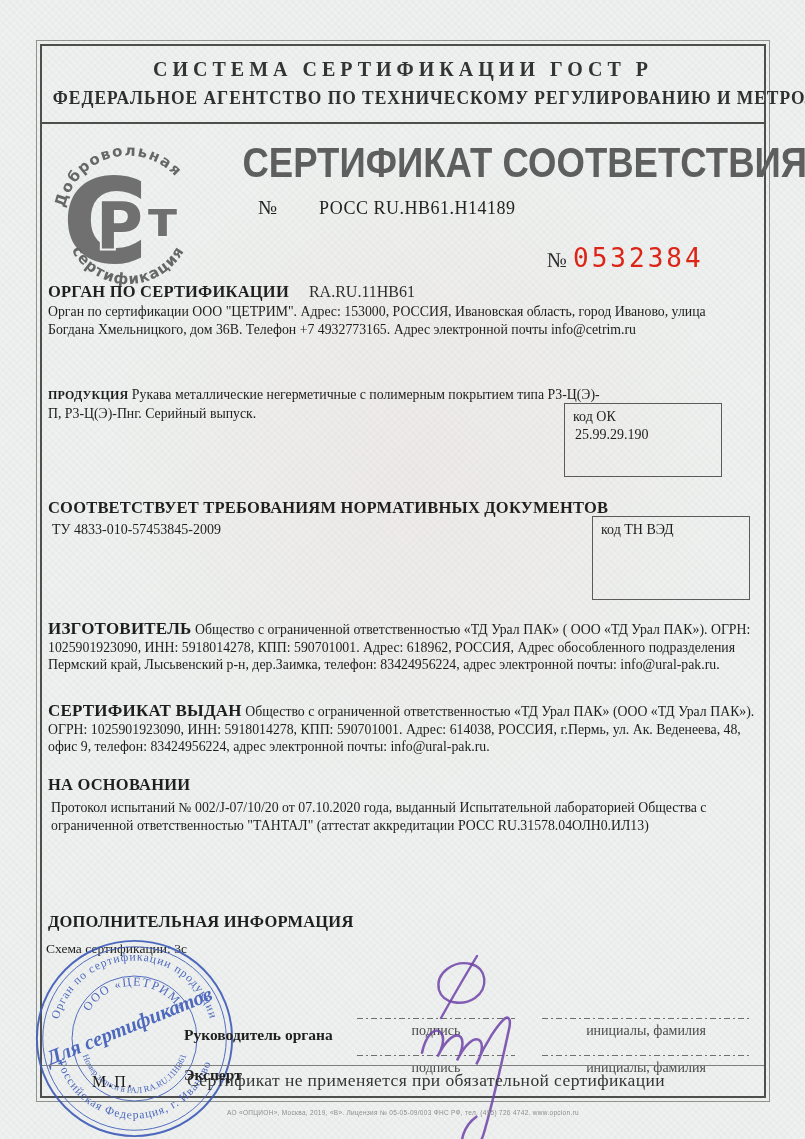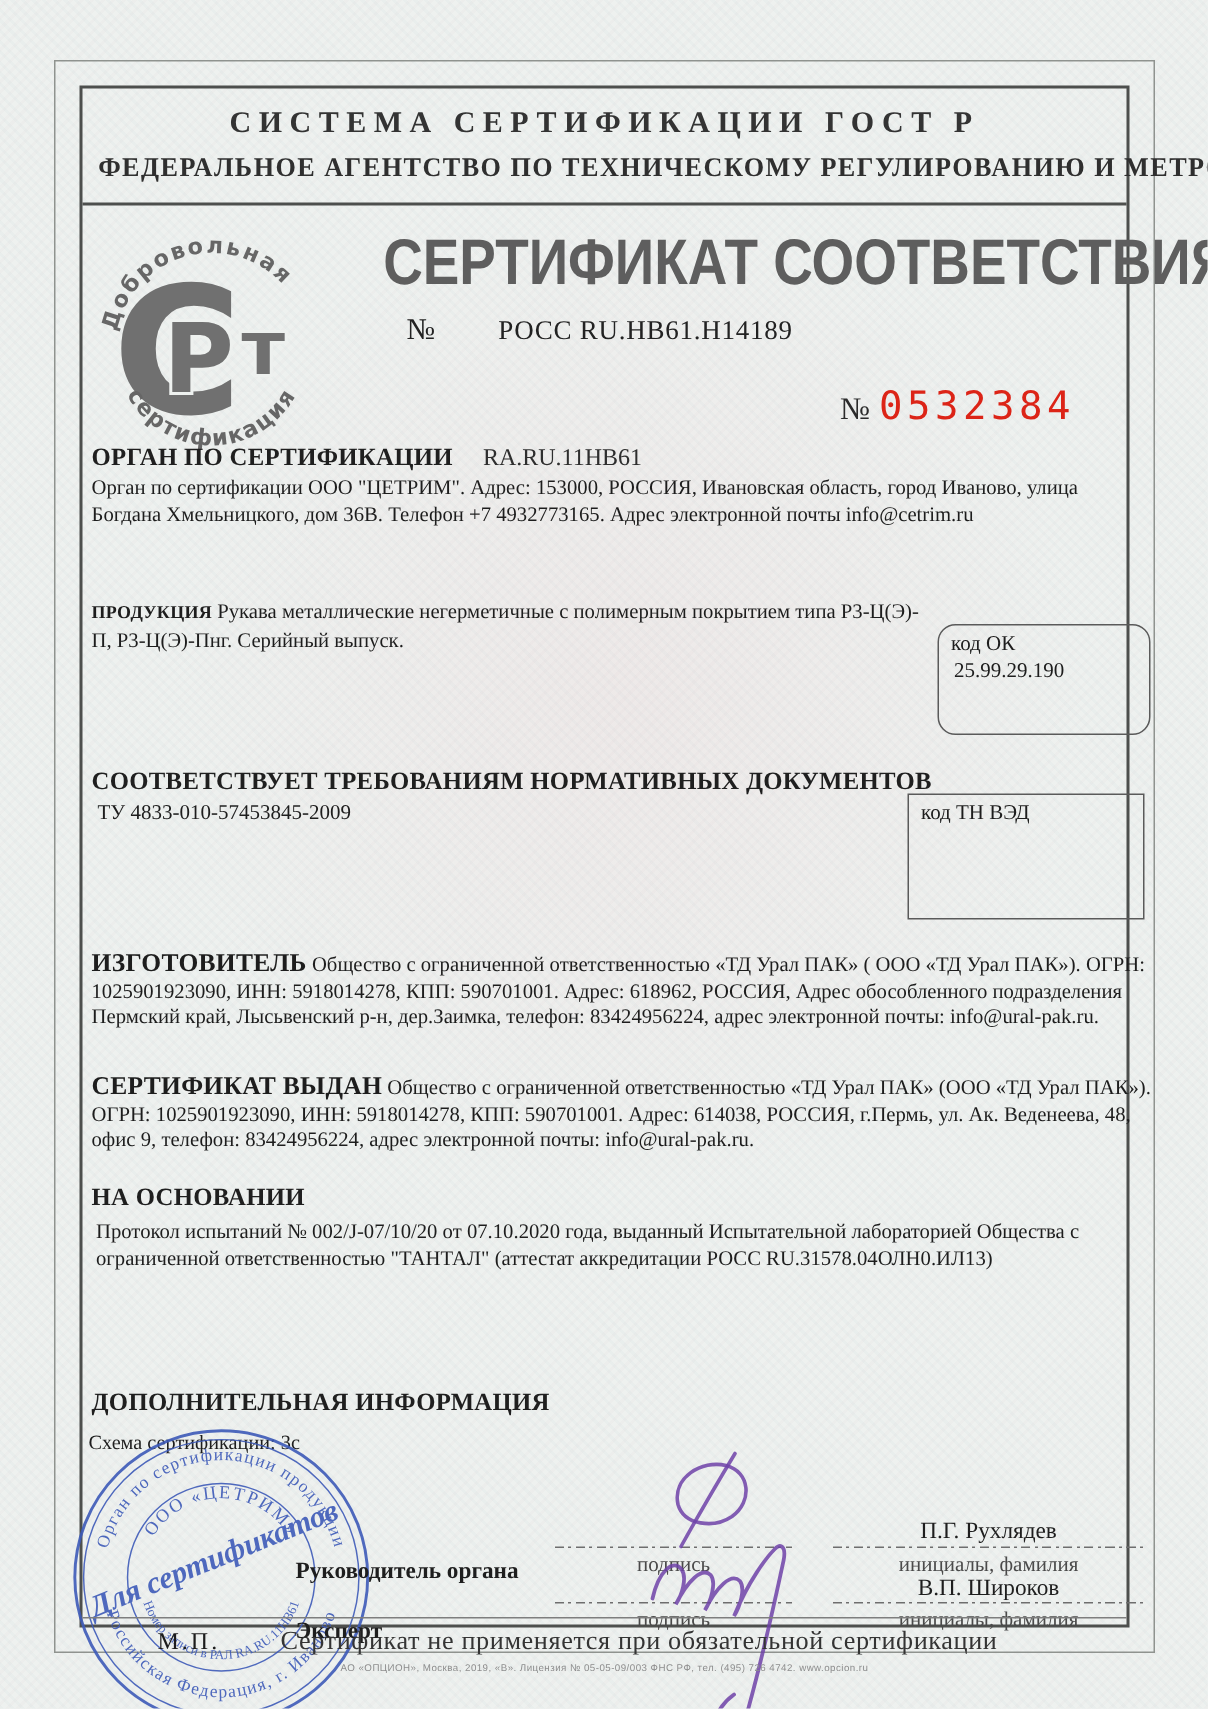--- a/index.html
+++ b/index.html
@@ -7,21 +7,21 @@
     width:805px;height:1139px;position:relative;overflow:hidden;
     background:
       repeating-linear-gradient(45deg, rgba(140,180,190,.05) 0 2px, transparent 2px 5px),
       repeating-linear-gradient(-45deg, rgba(190,150,160,.04) 0 2px, transparent 2px 5px),
       #eef1ef;
     font-family:"Liberation Serif", serif;
     color:#2e2e2e;
   }
   .cert{
     position:absolute;left:36px;top:40px;width:734px;height:1062px;
-    border:1px solid #8f938f;padding:16px;box-sizing:border-box;
+    border:1px solid #8f938f;padding:3px;box-sizing:border-box;
     background:radial-gradient(ellipse 60% 45% at 52% 40%, rgba(235,185,192,.14), transparent 70%), transparent;
   }
   .cert-inner{
     position:relative;width:100%;height:100%;
     border:2px solid #4d4f4d;box-sizing:border-box;
   }
   .abs{position:absolute;}
   .hdr1{left:0;right:0;top:12px;text-align:center;font-weight:bold;font-size:20px;letter-spacing:5px;color:#333;}
   .hdr2{left:0;right:0;top:42px;text-align:center;font-weight:bold;font-size:18px;letter-spacing:1px;color:#2f2f2f;transform:scaleX(.97);transform-origin:center;white-space:nowrap;}
   .hdr-divider{left:0;right:0;top:76px;height:2px;background:#4d4f4d;}
@@ -91,21 +91,21 @@
     <div class="abs" style="left:6px;top:236px;white-space:nowrap;">
       <span class="sec-label">ОРГАН ПО СЕРТИФИКАЦИИ</span>
       <span style="font-size:16px;margin-left:16px;">RA.RU.11НВ61</span>
     </div>
     <div class="abs body-text" style="left:6px;top:257px;width:706px;">Орган по сертификации ООО "ЦЕТРИМ". Адрес: 153000, РОССИЯ, Ивановская область, город Иваново, улица Богдана Хмельницкого, дом 36В. Телефон +7 4932773165. Адрес электронной почты info@cetrim.ru</div>
 
     <div class="abs body-text" style="left:6px;top:340px;width:556px;">
       <span class="inline-label" style="font-size:12px;">ПРОДУКЦИЯ</span>
       <span>Рукава металлические  негерметичные с полимерным покрытием типа Р3-Ц(Э)-П, Р3-Ц(Э)-Пнг. Серийный выпуск.</span>
     </div>
-    <div class="abs code-box" style="left:570px;top:357px;width:142px;height:74px;border-radius:12px;">
+    <div class="abs code-box" style="left:522px;top:357px;width:158px;height:74px;">
       <div>код ОК</div>
       <div class="code-val">25.99.29.190</div>
     </div>
 
     <div class="abs sec-label" style="left:6px;top:452px;">СООТВЕТСТВУЕТ ТРЕБОВАНИЯМ НОРМАТИВНЫХ ДОКУМЕНТОВ</div>
     <div class="abs body-text" style="left:10px;top:475px;font-size:14px;">ТУ  4833-010-57453845-2009</div>
     <div class="abs code-box" style="left:550px;top:470px;width:158px;height:84px;">
       <div>код ТН ВЭД</div>
     </div>
 
@@ -148,28 +148,26 @@
         <textPath href="#stR2b" startOffset="50%" text-anchor="middle">Номер записи в РАЛ RA.RU.11НВ61</textPath>
       </text>
       <text x="105" y="98" text-anchor="middle" font-size="21" font-style="italic" font-weight="bold" fill="#3d5ab8" transform="rotate(-22 105 105)">Для сертификатов</text>
     </svg>
 
     <div class="abs mp" style="left:50px;top:1027px;">М.П.</div>
 
     <div class="abs sig-role" style="left:142px;top:956px;">Руководитель органа</div>
     <div class="abs sig-line" style="left:315px;top:972px;width:158px;"></div>
     <div class="abs sig-caption" style="left:315px;top:977px;width:158px;">подпись</div>
-    <div class="abs sig-name" style="left:500px;top:953px;width:208px;">П.Г. Рухлядев</div>
     <div class="abs sig-line" style="left:500px;top:972px;width:208px;"></div>
     <div class="abs sig-caption" style="left:500px;top:977px;width:208px;">инициалы, фамилия</div>
 
     <div class="abs sig-role" style="left:142px;top:996px;">Эксперт</div>
     <div class="abs sig-line" style="left:315px;top:1009px;width:158px;"></div>
     <div class="abs sig-caption" style="left:315px;top:1014px;width:158px;">подпись</div>
-    <div class="abs sig-name" style="left:500px;top:991px;width:208px;">В.П. Широков</div>
     <div class="abs sig-line" style="left:500px;top:1009px;width:208px;"></div>
     <div class="abs sig-caption" style="left:500px;top:1014px;width:208px;">инициалы, фамилия</div>
 
     <svg class="abs" style="left:383px;top:906px;" width="80" height="70" viewBox="0 0 80 70">
       <path d="M14,38 C10,20 30,8 46,12 C62,16 64,36 50,46 C38,54 18,52 14,38 Z" fill="none" stroke="#6f42a8" stroke-width="2.4" stroke-linecap="round" opacity=".85"></path>
       <path d="M52,4 C40,24 26,48 16,66" fill="none" stroke="#6f42a8" stroke-width="2.4" stroke-linecap="round" opacity=".85"></path>
     </svg>
     <svg class="abs" style="left:374px;top:962px;" width="112" height="165" viewBox="0 0 115 170">
       <path d="M6,46 C10,28 20,18 26,26 C30,32 26,44 22,50 C30,34 40,24 46,30 C50,35 46,48 42,54 C50,38 60,28 66,34 C70,39 66,52 62,58 C72,34 84,18 90,12 C94,8 98,10 96,20 C90,48 78,100 70,128 C66,142 58,152 50,146 C44,140 48,122 62,112" fill="none" stroke="#6f42a8" stroke-width="2.6" stroke-linecap="round" opacity=".85"></path>
     </svg>

